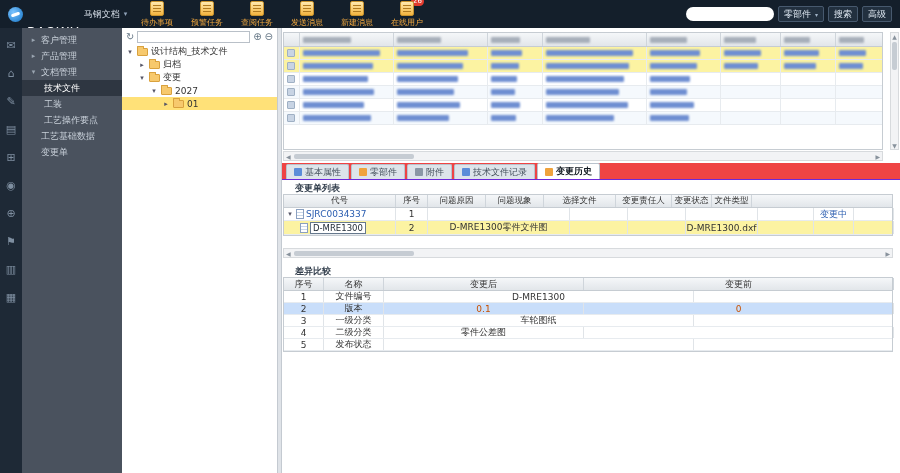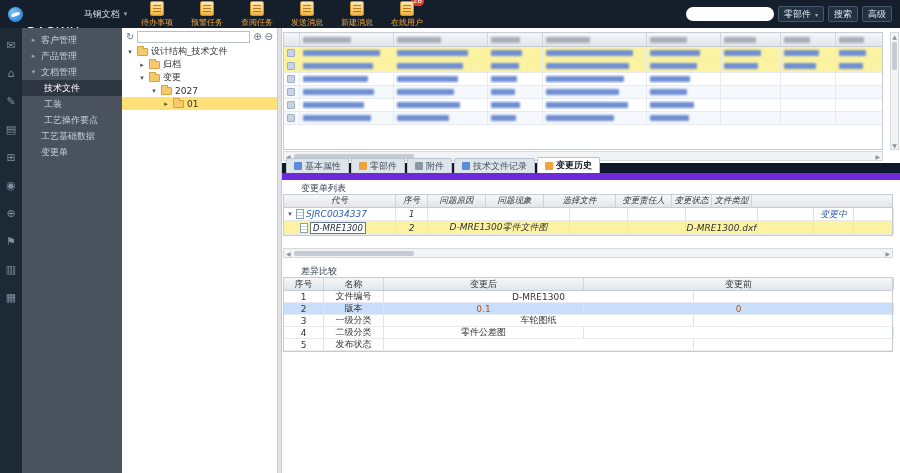--- a/index.html
+++ b/index.html
@@ -69,31 +69,31 @@
 
   
   .vscroll { position:absolute; right:1px; top:4px; width:9px; height:118px; background:#f2f3f5; border:1px solid #d7dadd; display:flex; flex-direction:column; align-items:center; font-size:6px; color:#88929c; }
   .vthumb { width:5px; height:28px; background:#c6ccd3; border-radius:2px; margin-top:2px; }
   .vspacer { flex:1; }
   .hscroll { position:absolute; left:1px; height:10px; background:#f2f3f5; border:1px solid #d7dadd; display:flex; align-items:center; font-size:6px; color:#88929c; padding:0 2px; }
   .hthumb { width:120px; height:5px; background:#c6ccd3; border-radius:2px; margin-left:3px; }
   .hspacer { flex:1; }
 
   
-  .tabs { position:absolute; left:0; top:135px; width:618px; height:17px; background:#0f172a; border-bottom:7px solid #6d28d9; display:flex; align-items:flex-end; padding-left:4px; gap:2px; }
+  .tabs { position:absolute; left:0; top:135px; width:618px; height:17px; background:#ef4444; border-bottom:1px solid #6d28d9; display:flex; align-items:flex-end; padding-left:4px; gap:2px; }
   .tab { height:15px; display:flex; align-items:center; gap:3px; padding:0 7px; font-size:9px; color:#44505c; background:#dde4ea; border:1px solid #b9c3cd; border-bottom:none; border-radius:2px 2px 0 0; cursor:pointer; white-space:nowrap; }
   .tab.active { background:#fff; color:#101820; font-weight:bold; height:16px; }
   .tab-ic { width:8px; height:8px; border-radius:1px; flex:none; }
   .ic-blue { background:#5b8dd9; } .ic-orange { background:#f0a33c; } .ic-gray { background:#8a97a5; }
 
-  .sec-label { position:absolute; left:19px; font-size:9px; font-weight:normal; color:#333f4d;text-align:right; }
+  .sec-label { position:absolute; left:13px; font-size:9px; font-weight:bold; color:#333f4d;text-align:right; }
 
   
   .ctable { position:absolute; left:1px; top:166px; width:610px; border:1px solid #c6ccd2; background:#fff; }
-  .crow { display:flex; height:13px; border-bottom:1px solid #e7ebef; background:#fff;font-style:italic; }
+  .crow { display:flex; height:13px; border-bottom:1px solid #e7ebef; background:#fff; }
   .crow.header { background:linear-gradient(#f5f7f9,#e2e6ea); border-bottom:1px solid #c6ccd2; font-size:8.5px; color:#333; }
   .crow.sel { background:#fcf3a2; height:14px; }
   .ccell { border-right:1px solid #e0e4e8; display:flex; align-items:center; justify-content:center; padding:0 2px; flex:none; overflow:hidden; white-space:nowrap; }
   .ccell.left { justify-content:flex-start; }
   .crow.header .ccell { border-right:1px solid #cfd5db; }
   .cc0{width:112px}.cc1{width:32px}.cc2{width:142px}.cc3{width:58px}.cc4{width:58px}.cc5{width:72px}.cc6{width:56px}.cc7{width:40px}.cc8{width:40px}
   .link { color:#2a5db0; cursor:pointer; text-decoration:none; }
   .mini-doc { width:8px; height:10px; border:1px solid #8aa0c0; background:repeating-linear-gradient(#fff 0 2px, #c9d7e8 2px 3px); flex:none; margin:0 2px; }
   .sel-box { border:1px solid #66788c; background:#fff; padding:0 2px; line-height:10px; font-size:8.5px; color:#1c2733; }
 

